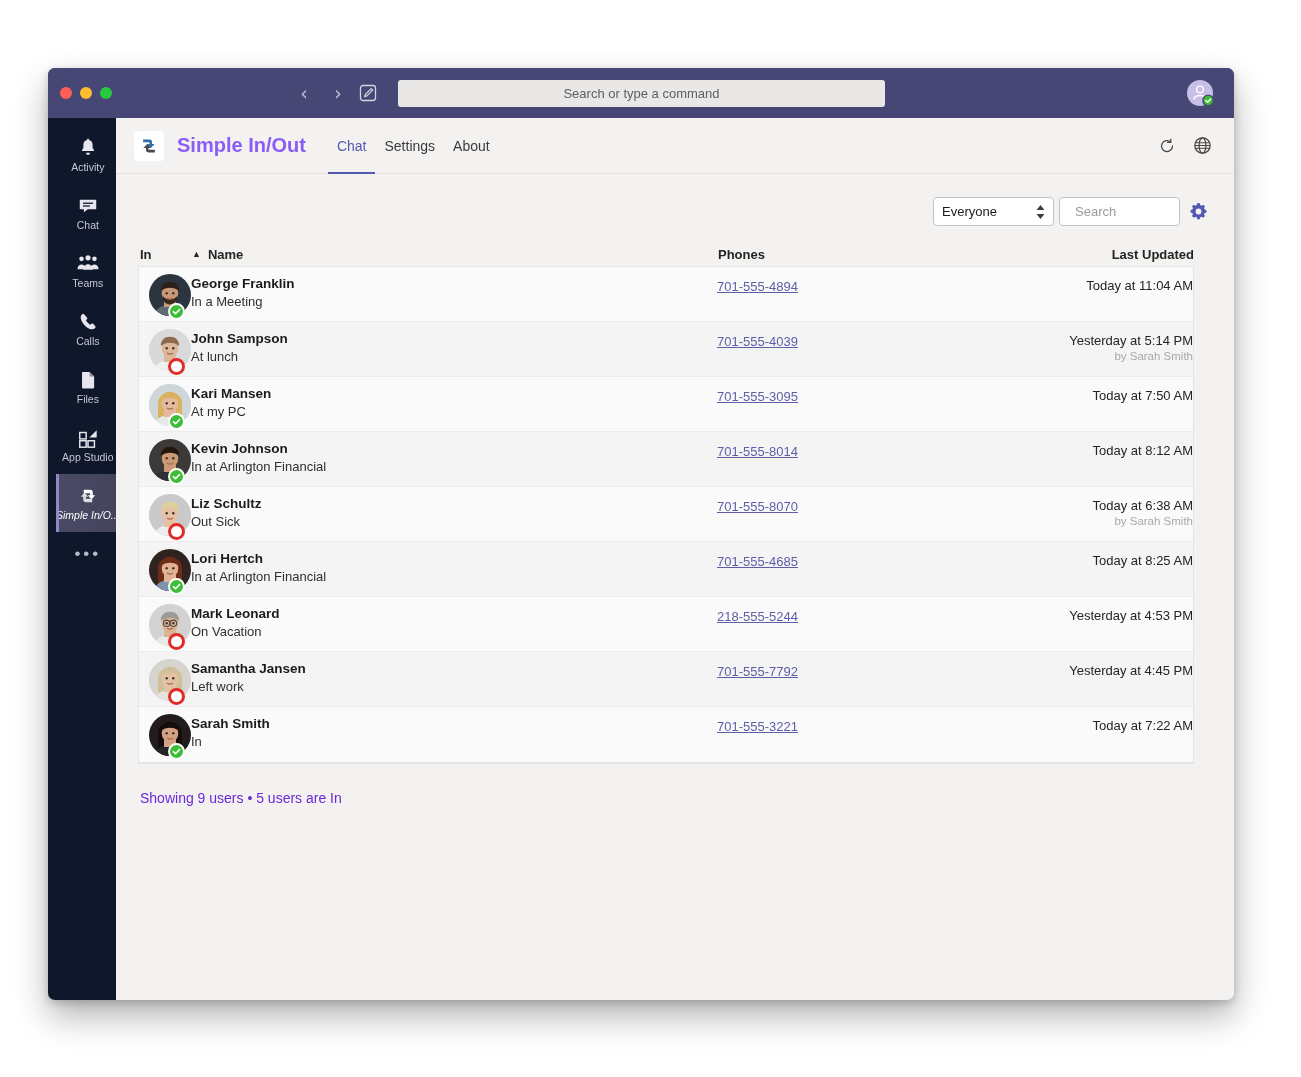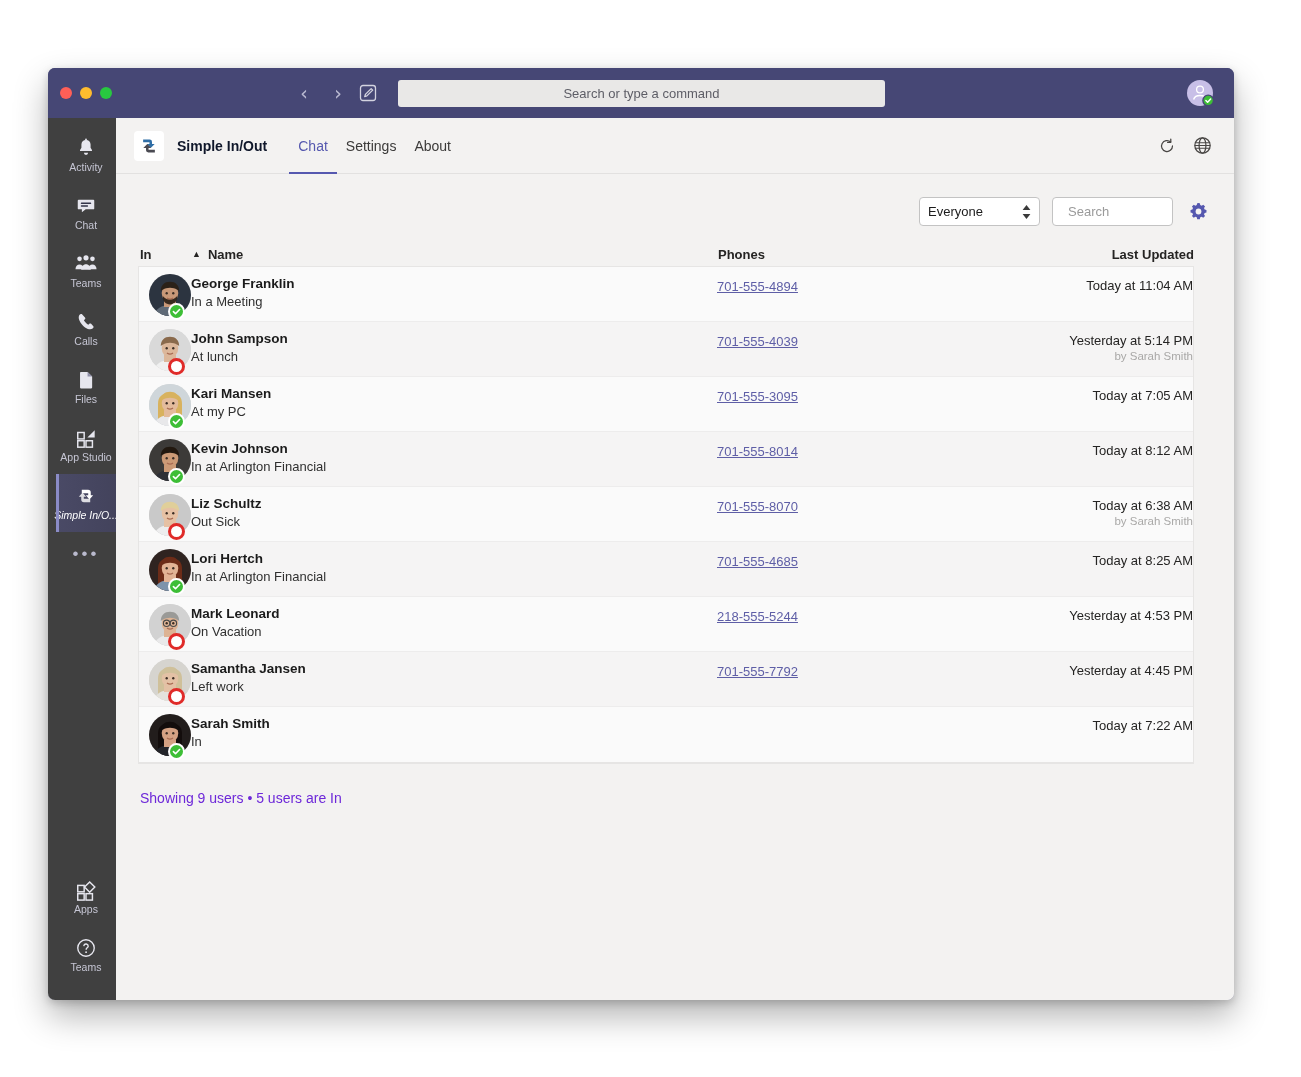--- a/index.html
+++ b/index.html
@@ -66,23 +66,23 @@
   #window-body {
     position: relative;
     height: 882px;
     display: flex;
     background: #f3f2f1;
   }
 
   
   #rail {
     width: 68px; flex: 0 0 68px;
-    background: #404040;
+    background: #0f172a;
     position: relative;
-    display: flex; flex-direction: column; padding-left: 8px;
+    display: flex; flex-direction: row; padding-left: 8px;
   }
   .rail-item {
     height: 58px;
     display: flex; flex-direction: column;
     align-items: center; justify-content: center;
     gap: 3px; position: relative;
     cursor: pointer;
   }
   .rail-item .rlabel {
     font-size: 10.5px; color: #c6c6d4; line-height: 11px;
@@ -116,21 +116,21 @@
     border-bottom: 1px solid #e2e1e0;
     background: #f3f2f1;
   }
   #app-logo {
     width: 30px; height: 30px;
     background: #ffffff; border-radius: 4px;
     display: flex; align-items: center; justify-content: center;
     flex: 0 0 30px;
   }
   #app-title {
-    font-size: 14px; font-weight: bold; color: #0f172a;
+    font-size: 20px; font-weight: bold; color: #8b5cf6;
     margin-left: 13px; margin-right: 22px; white-space: nowrap;
   }
   #app-tabs { display: flex; align-items: flex-end; height: 56px; }
   .apptab {
     font-size: 14px; color: #3b3a39;
     padding: 0 9px; height: 100%;
     display: flex; align-items: center;
     position: relative; cursor: pointer;
   }
   .apptab.active { color: #5558af; }
@@ -138,21 +138,21 @@
     content: ""; position: absolute; left: 0; right: 0; bottom: 0;
     height: 2px; background: #5558af;
   }
   #header-actions {
     margin-left: auto; display: flex; align-items: center; gap: 17px;
   }
 
   
   #board-toolbar {
     display: flex; align-items: center; justify-content: flex-end;
-    gap: 12px; padding: 23px 22px 0 0;
+    gap: 5px; padding: 23px 22px 0 0;
   }
   #filter-select {
     width: 121px; height: 29px;
     border: 1px solid #c3c3c3; border-radius: 4px;
     background: #ffffff; position: relative;
     display: flex; align-items: center;
     padding: 0 8px; cursor: pointer;
   }
   #filter-select .fsval { font-size: 13px; color: #1b1b1b; }
   #filter-select .spin {
@@ -535,21 +535,21 @@
        </div>
      </div>
      <div class="name-cell">
        <div class="pname">Kari Mansen</div>
        <div class="pstatus">At my PC</div>
      </div>
      <div class="phone-cell">
        <a class="phone-link" href="#">701-555-3095</a>
      </div>
      <div class="upd-cell">
-       <div class="upd-time">Today at 7:05 AM</div>
+       <div class="upd-time">Today at 7:50 AM</div>
        <div class="upd-by"></div>
      </div>
             </div>
             <div class="trow even">
               <div class="avatar-wrap">
        <div class="avatar">
                   <svg width="42" height="42" viewBox="0 0 42 42">
     <rect width="42" height="42" fill="#3c3a38"></rect>
 
     <path d="M5 42c1.5-7.5 7.5-11 16-11s14.5 3.5 16 11z" fill="#2d2f36"></path>
@@ -734,20 +734,23 @@
        <div class="badge in">
          <svg width="9" height="9" viewBox="0 0 10 10">
                     <path d="M1.6 5.2 L3.9 7.5 L8.4 2.8" fill="none" stroke="#ffffff" stroke-width="1.8" stroke-linecap="round" stroke-linejoin="round"></path>
                   </svg>
        </div>
      </div>
      <div class="name-cell">
        <div class="pname">Sarah Smith</div>
        <div class="pstatus">In</div>
      </div>
+     <div class="phone-cell">
+       <a class="phone-link" href="#">701-555-3221</a>
+     </div>
      <div class="upd-cell">
        <div class="upd-time">Today at 7:22 AM</div>
        <div class="upd-by"></div>
      </div>
             </div>
           </div>
       </div>
 
       <div id="board-footer">Showing 9 users • 5 users are In</div>
     </div>

